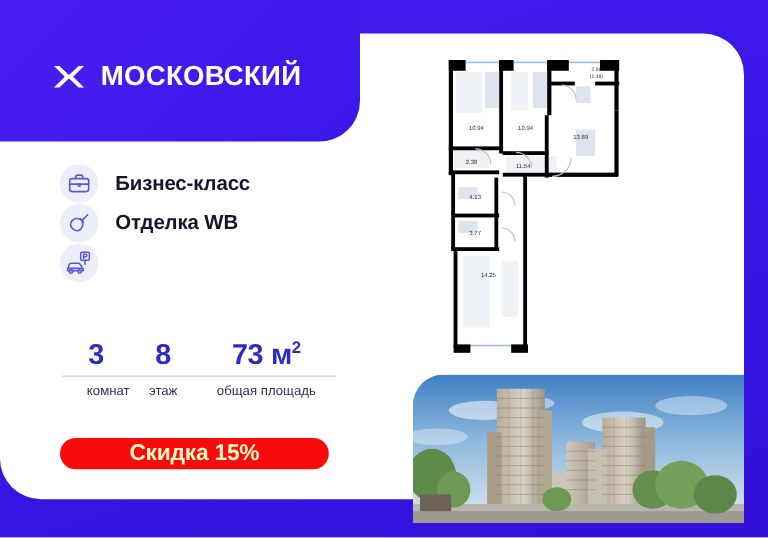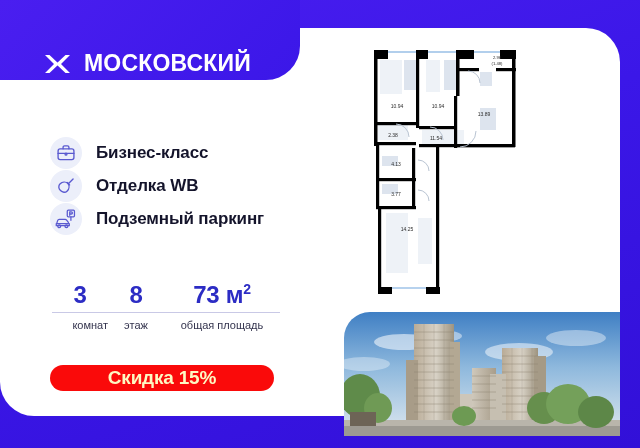--- a/index.html
+++ b/index.html
@@ -18,21 +18,21 @@
     position: absolute;
     left: 0; top: 28px;
     width: 620px; height: 388px;
     background: #ffffff;
     border-radius: 0 34px 0 34px;
   }
   
   .blue-header {
     position: absolute;
     left: 0; top: 0;
-    width: 300px; height: 80px;
+    width: 300px; height: 118px;
     background: linear-gradient(135deg, #4a1ef0 0%, #3b17e8 100%);
     border-radius: 0 0 34px 0;
   }
   .logo-row {
     position: absolute;
     left: 44px; top: 50px;
     display: flex; align-items: center; gap: 10px;
   }
   .logo-mark { width: 30px; height: 22px; display:block; }
   .logo-text {
@@ -169,21 +169,20 @@
         <svg width="22" height="22" viewBox="0 0 26 24" fill="none" stroke="#5a5ad0" stroke-width="1.5" stroke-linecap="round" stroke-linejoin="round">
           <rect x="14.5" y="1.5" width="8.5" height="8" rx="1.2"></rect>
           <path d="M17.4 7.6V3.5h1.9a1.3 1.3 0 0 1 0 2.6h-1.9"></path>
           <path d="M18.8 9.5v4"></path>
           <path d="M2 17.5 l1.1-3.6a2 2 0 0 1 1.9-1.4h7.1a2 2 0 0 1 1.6 0.8l2.1 2.8"></path>
           <path d="M1.5 17.5h15.4v2.4H1.5z"></path>
           <circle cx="5" cy="20.6" r="1.7"></circle>
           <circle cx="13.5" cy="20.6" r="1.7"></circle>
         </svg>
       </span>
-      <span class="feat-label">Подземный паркинг</span>
     </div>
   </div>
 
   <div class="stats">
     <div class="stats-values">
       <div class="stat-col c1">
         <div class="stat-num">3</div>
       </div>
       <div class="stat-col c2">
         <div class="stat-num">8</div>

